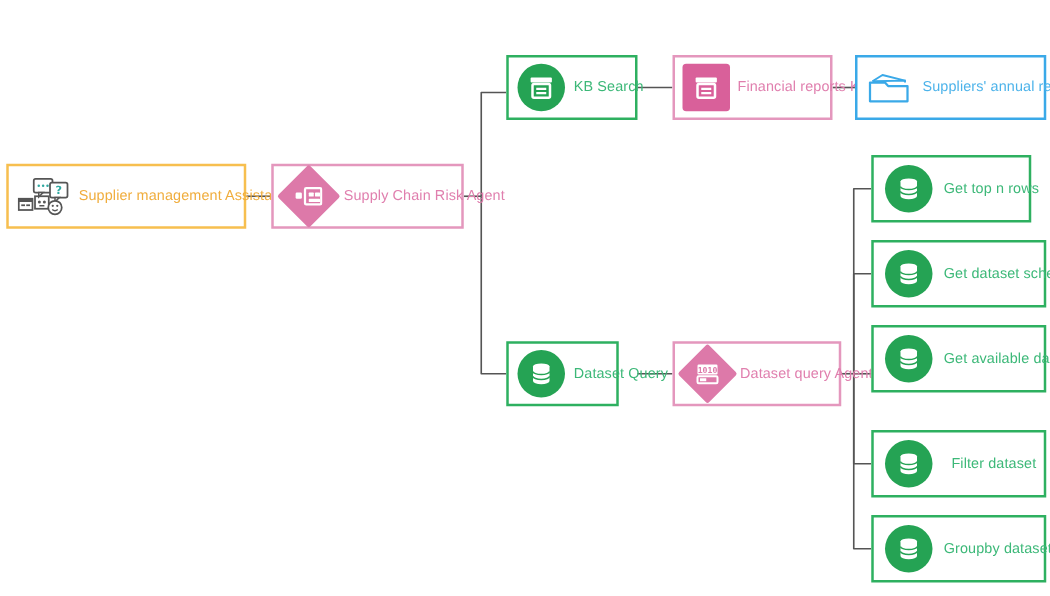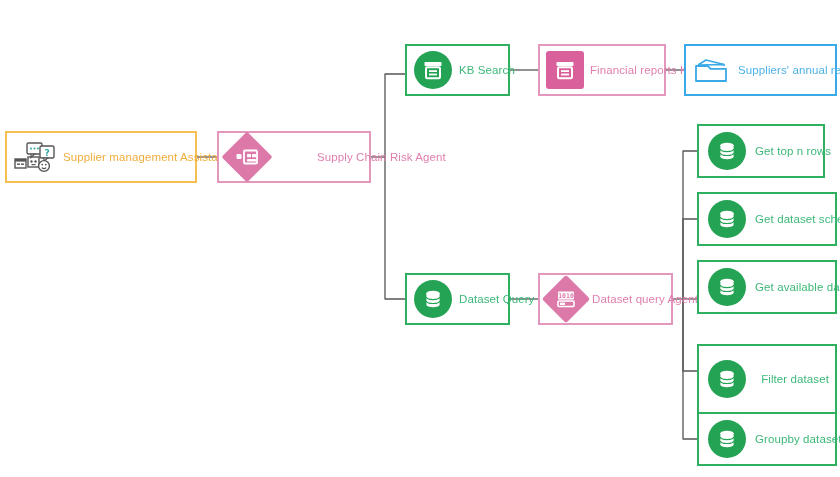--- a/index.html
+++ b/index.html
@@ -141,21 +141,21 @@
 
         <circle cx="30" cy="26" r="5.4" fill="#fff" stroke="#555" stroke-width="1.4"></circle>
         <circle cx="28.2" cy="24.6" r="0.9" fill="#555"></circle>
         <circle cx="31.8" cy="24.6" r="0.9" fill="#555"></circle>
         <path d="M27.8,27.6 Q30,29.6 32.2,27.6" fill="none" stroke="#555" stroke-width="1.2"></path>
       </svg>
     </div>
     <div class="node-label">Supplier management Assistant</div>
   </div>
 
-  <div class="node n-pink" style="left:217px; top:131px; width:154px; height:52px;gap:42px;">
+  <div class="node n-pink" style="left:217px; top:131px; width:154px; height:52px;">
     <div class="icon-wrap" style="width:56px;">
       <div class="badge-diamond" style="width:36px;height:36px;">
         <div class="dm-inner">
           <svg width="22" height="16" viewBox="0 0 22 16">
             <rect x="8" y="1.5" width="13" height="13" rx="1" fill="none" stroke="#ffffff" stroke-width="1.8"></rect>
             <rect x="0.5" y="5" width="5" height="5" rx="1" fill="#ffffff"></rect>
             <rect x="11" y="5" width="4" height="3.2" rx="0.5" fill="#ffffff"></rect>
             <rect x="16" y="5" width="4" height="3.2" rx="0.5" fill="#ffffff"></rect>
             <rect x="11" y="10" width="9" height="2.6" rx="0.5" fill="#ffffff"></rect>
           </svg>
@@ -197,21 +197,21 @@
     <div class="icon-wrap" style="width:52px;">
       <svg width="38" height="30" viewBox="0 0 38 30">
         <path d="M5,10 L13,5 L31,9.5" fill="none" stroke="#3aa9e8" stroke-width="1.6" stroke-linejoin="round"></path>
         <path d="M5,10 L31,9.5 L31,11" fill="none" stroke="#3aa9e8" stroke-width="1.6" stroke-linejoin="round"></path>
         <path d="M3,11 L15,11 L17.5,13.8 L33,13.8 L33,26 L3,26 Z" fill="#ffffff" stroke="#3aa9e8" stroke-width="1.8" stroke-linejoin="round"></path>
       </svg>
     </div>
     <div class="node-label">Suppliers' annual reports</div>
   </div>
 
-  <div class="node n-green" style="left:405px; top:273px; width:105px; height:52px;">
+  <div class="node n-green" style="left:405px; top:273px; width:90px; height:52px;">
     <div class="icon-wrap" style="width:52px;">
       <div class="badge-circle">
         <svg width="20" height="20" viewBox="0 0 20 20">
           <ellipse cx="10" cy="4.2" rx="6.6" ry="2.5" fill="#ffffff"></ellipse>
           <path d="M3.4,4.2 L3.4,15.8 A6.6,2.5 0 0 0 16.6,15.8 L16.6,4.2" fill="#ffffff"></path>
           <path d="M3.4,8.1 A6.6,2.5 0 0 0 16.6,8.1" fill="none" stroke="#25a354" stroke-width="1.2"></path>
           <path d="M3.4,12 A6.6,2.5 0 0 0 16.6,12" fill="none" stroke="#25a354" stroke-width="1.2"></path>
         </svg>
       </div>
     </div>
@@ -269,21 +269,21 @@
           <ellipse cx="10" cy="4.2" rx="6.6" ry="2.5" fill="#ffffff"></ellipse>
           <path d="M3.4,4.2 L3.4,15.8 A6.6,2.5 0 0 0 16.6,15.8 L16.6,4.2" fill="#ffffff"></path>
           <path d="M3.4,8.1 A6.6,2.5 0 0 0 16.6,8.1" fill="none" stroke="#25a354" stroke-width="1.2"></path>
           <path d="M3.4,12 A6.6,2.5 0 0 0 16.6,12" fill="none" stroke="#25a354" stroke-width="1.2"></path>
         </svg>
       </div>
     </div>
     <div class="node-label">Get available datasets</div>
   </div>
 
-  <div class="node n-green" style="left:697px; top:344px; width:140px; height:70px;">
+  <div class="node n-green" style="left:697px; top:344px; width:140px; height:54px;">
     <div class="icon-wrap" style="width:56px;">
       <div class="badge-circle">
         <svg width="20" height="20" viewBox="0 0 20 20">
           <ellipse cx="10" cy="4.2" rx="6.6" ry="2.5" fill="#ffffff"></ellipse>
           <path d="M3.4,4.2 L3.4,15.8 A6.6,2.5 0 0 0 16.6,15.8 L16.6,4.2" fill="#ffffff"></path>
           <path d="M3.4,8.1 A6.6,2.5 0 0 0 16.6,8.1" fill="none" stroke="#25a354" stroke-width="1.2"></path>
           <path d="M3.4,12 A6.6,2.5 0 0 0 16.6,12" fill="none" stroke="#25a354" stroke-width="1.2"></path>
         </svg>
       </div>
     </div>

